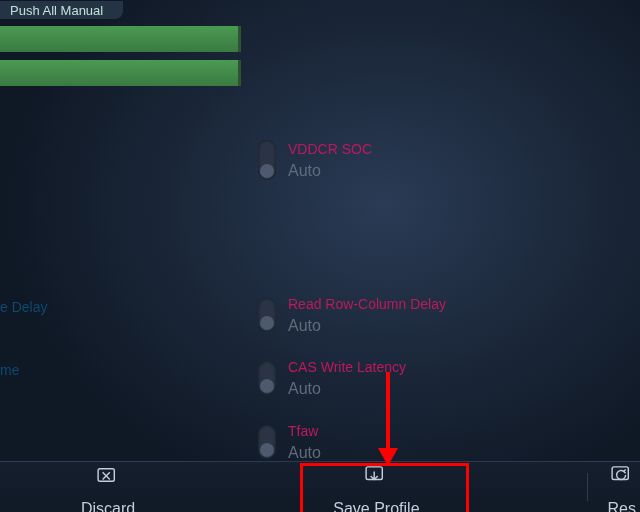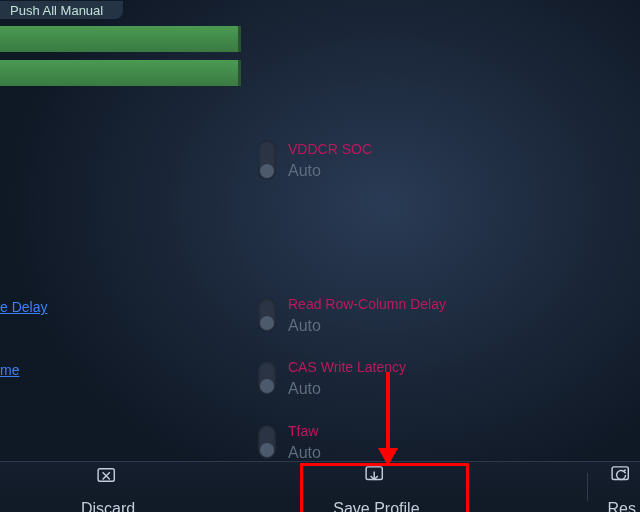--- a/index.html
+++ b/index.html
@@ -90,23 +90,22 @@
   border-radius: 50%;
   background: #4d5a6d;
 }
 .toggle.short { height: 34px; }
 .toggle.short::after { bottom: 2px; }
 
 .text-stack { display: flex; flex-direction: column; }
 
 .cut-left {
   position: absolute;
-  color: #3b82f6;
+  color: #0c4a6e;
   font-size: 14px;
-  text-decoration: underline;
 }
 
 .footer {
   position: absolute;
   left: 0;
   right: 0;
   bottom: 0;
   height: 50px;
   border-top: 1px solid #2c3a4d;
   background: linear-gradient(to bottom, #151f2d, #101a27);

